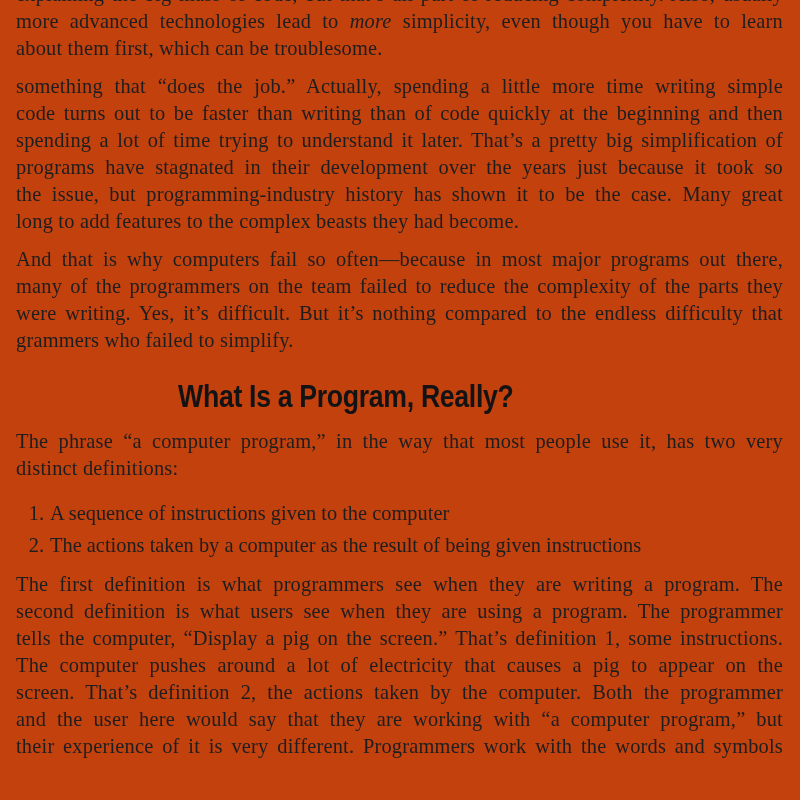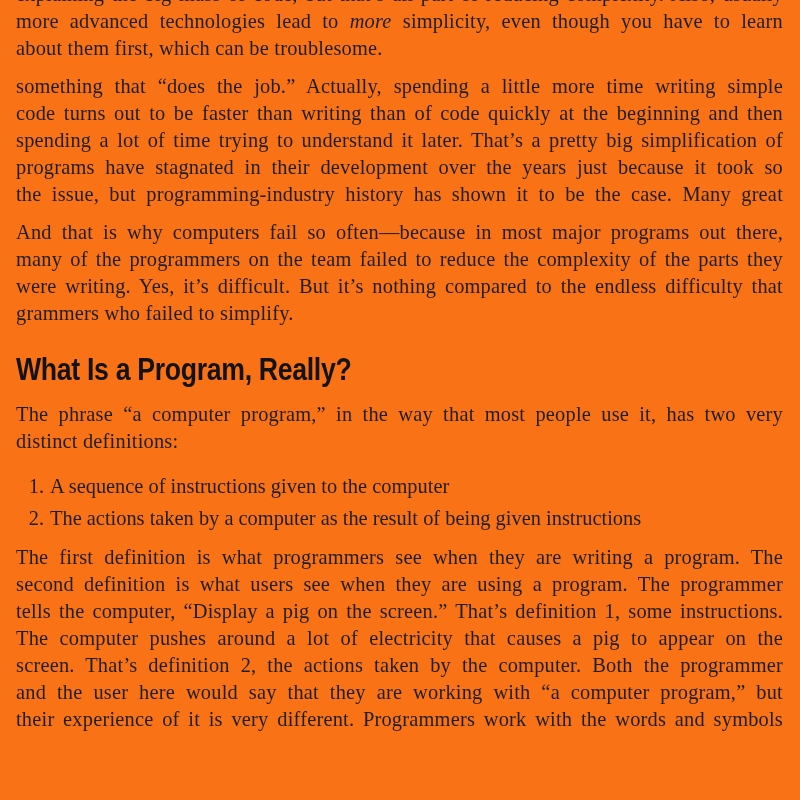--- a/index.html
+++ b/index.html
@@ -14,21 +14,21 @@
     font-family: "Liberation Serif", "DejaVu Serif", serif;
     color: #1e1e20;
     -webkit-font-smoothing: antialiased;
   }
 
   #page {
     position: relative;
     width: 800px;
     height: 800px;
     overflow: hidden;
-    background: #f97316;
+    background: #c2410c;
   }
 
   
   #column {
     position: absolute;
     left: 16px;
     top: -19px;          
     width: 767px;
   }
 
@@ -62,21 +62,21 @@
     font-weight: 700;
     font-size: 31px;
     line-height: 34px;
     letter-spacing: -0.012em;
     color: #131315;
     transform: scaleX(0.86);
     transform-origin: left center;
     white-space: nowrap;
   }
 
-  .heading-block { margin: 26px 0 14px 0; }
+  .heading-block { margin: 26px 0 14px 0; text-align: center; }
 
   ol.numlist {
     margin: 0 0 12px 0;
     padding: 0;
     list-style: none;
   }
   ol.numlist li {
     position: relative;
     margin: 0 0 5px 0;
     padding-left: 34px;
@@ -105,20 +105,21 @@
       <span class="ln"><span>more advanced technologies lead to </span><span class="it">more</span><span> simplicity, even though you have to learn</span></span>
       <span class="ln last">about them first, which can be troublesome.</span>
     </p>
 
     <p class="para">
       <span class="ln">something that “does the job.” Actually, spending a little more time writing simple</span>
       <span class="ln">code turns out to be faster than writing than of code quickly at the beginning and then</span>
       <span class="ln">spending a lot of time trying to understand it later. That’s a pretty big simplification of</span>
       <span class="ln">programs have stagnated in their development over the years just because it took so</span>
       <span class="ln">the issue, but programming-industry history has shown it to be the case. Many great</span>
+      <span class="ln last">long to add features to the complex beasts they had become.</span>
     </p>
 
     <p class="para">
       <span class="ln">And that is why computers fail so often—because in most major programs out there,</span>
       <span class="ln">many of the programmers on the team failed to reduce the complexity of the parts they</span>
       <span class="ln">were writing. Yes, it’s difficult. But it’s nothing compared to the endless difficulty that</span>
       <span class="ln last">grammers who failed to simplify.</span>
     </p>
 
     <div class="heading-block">

